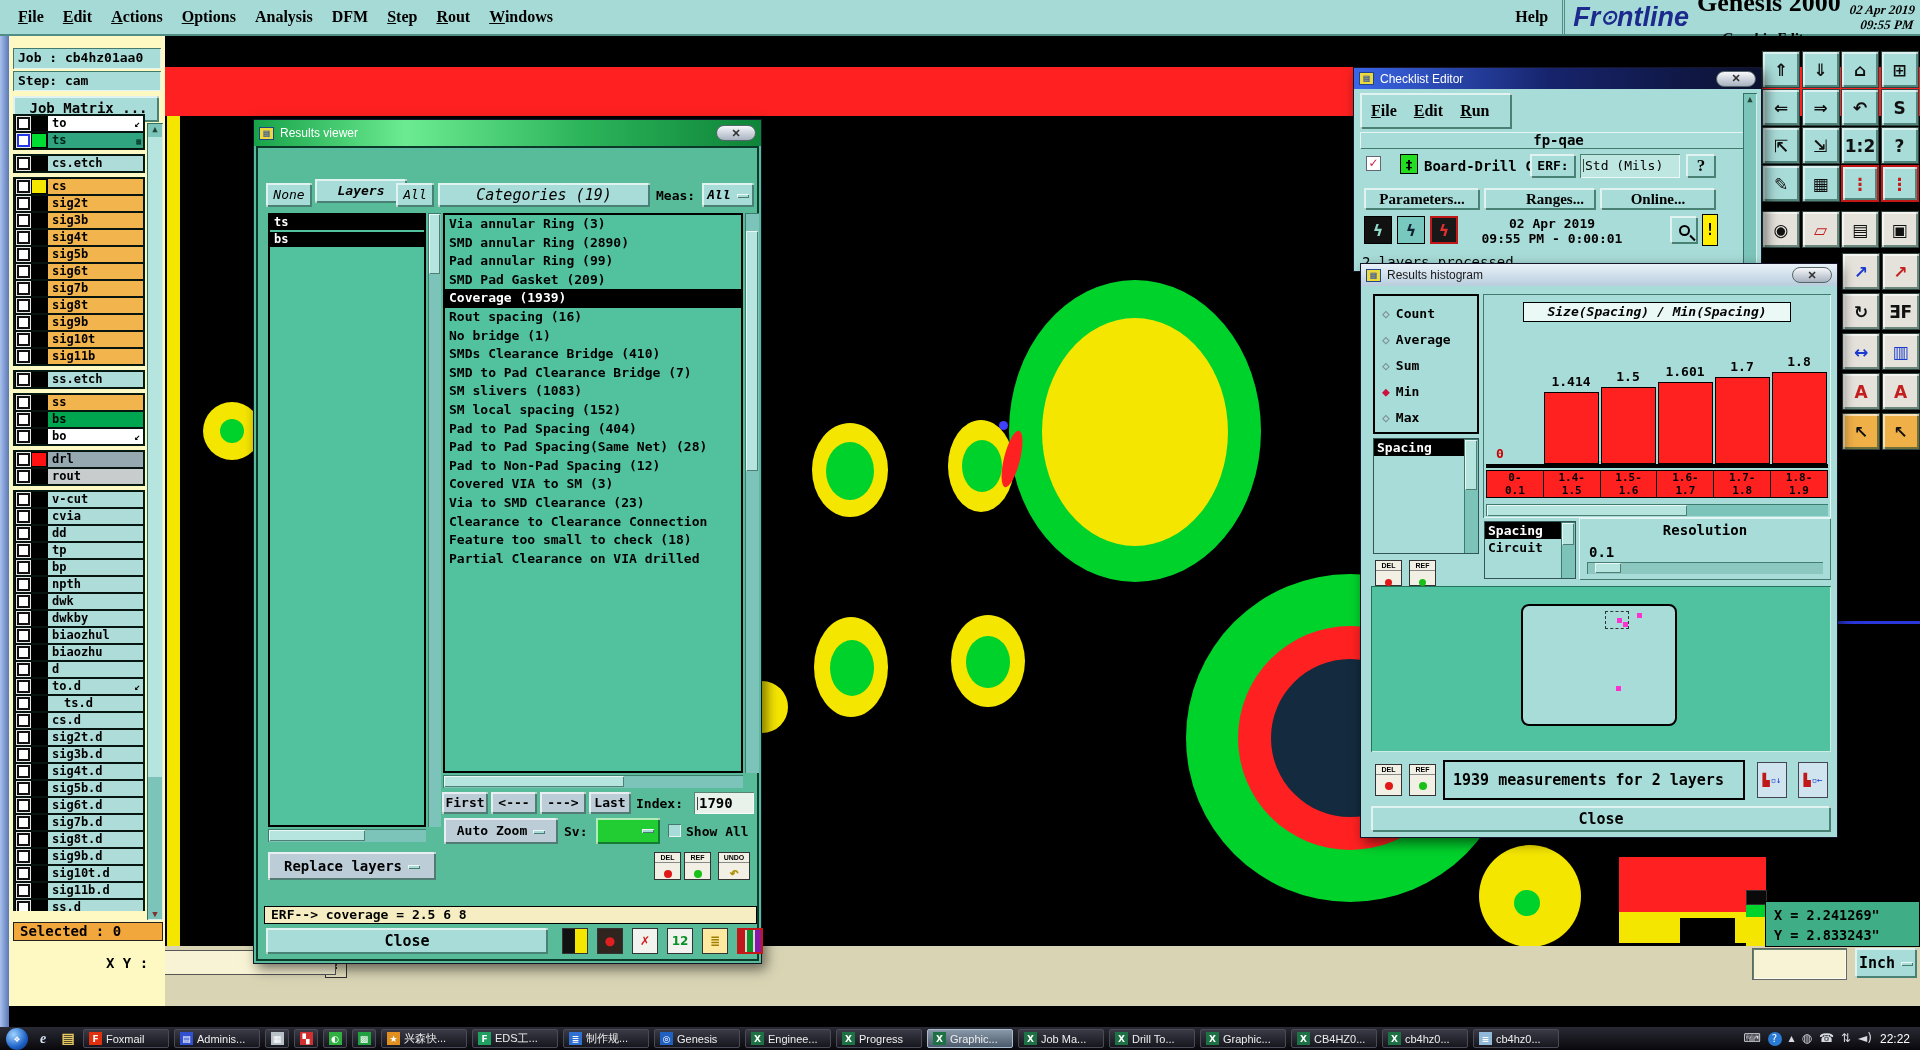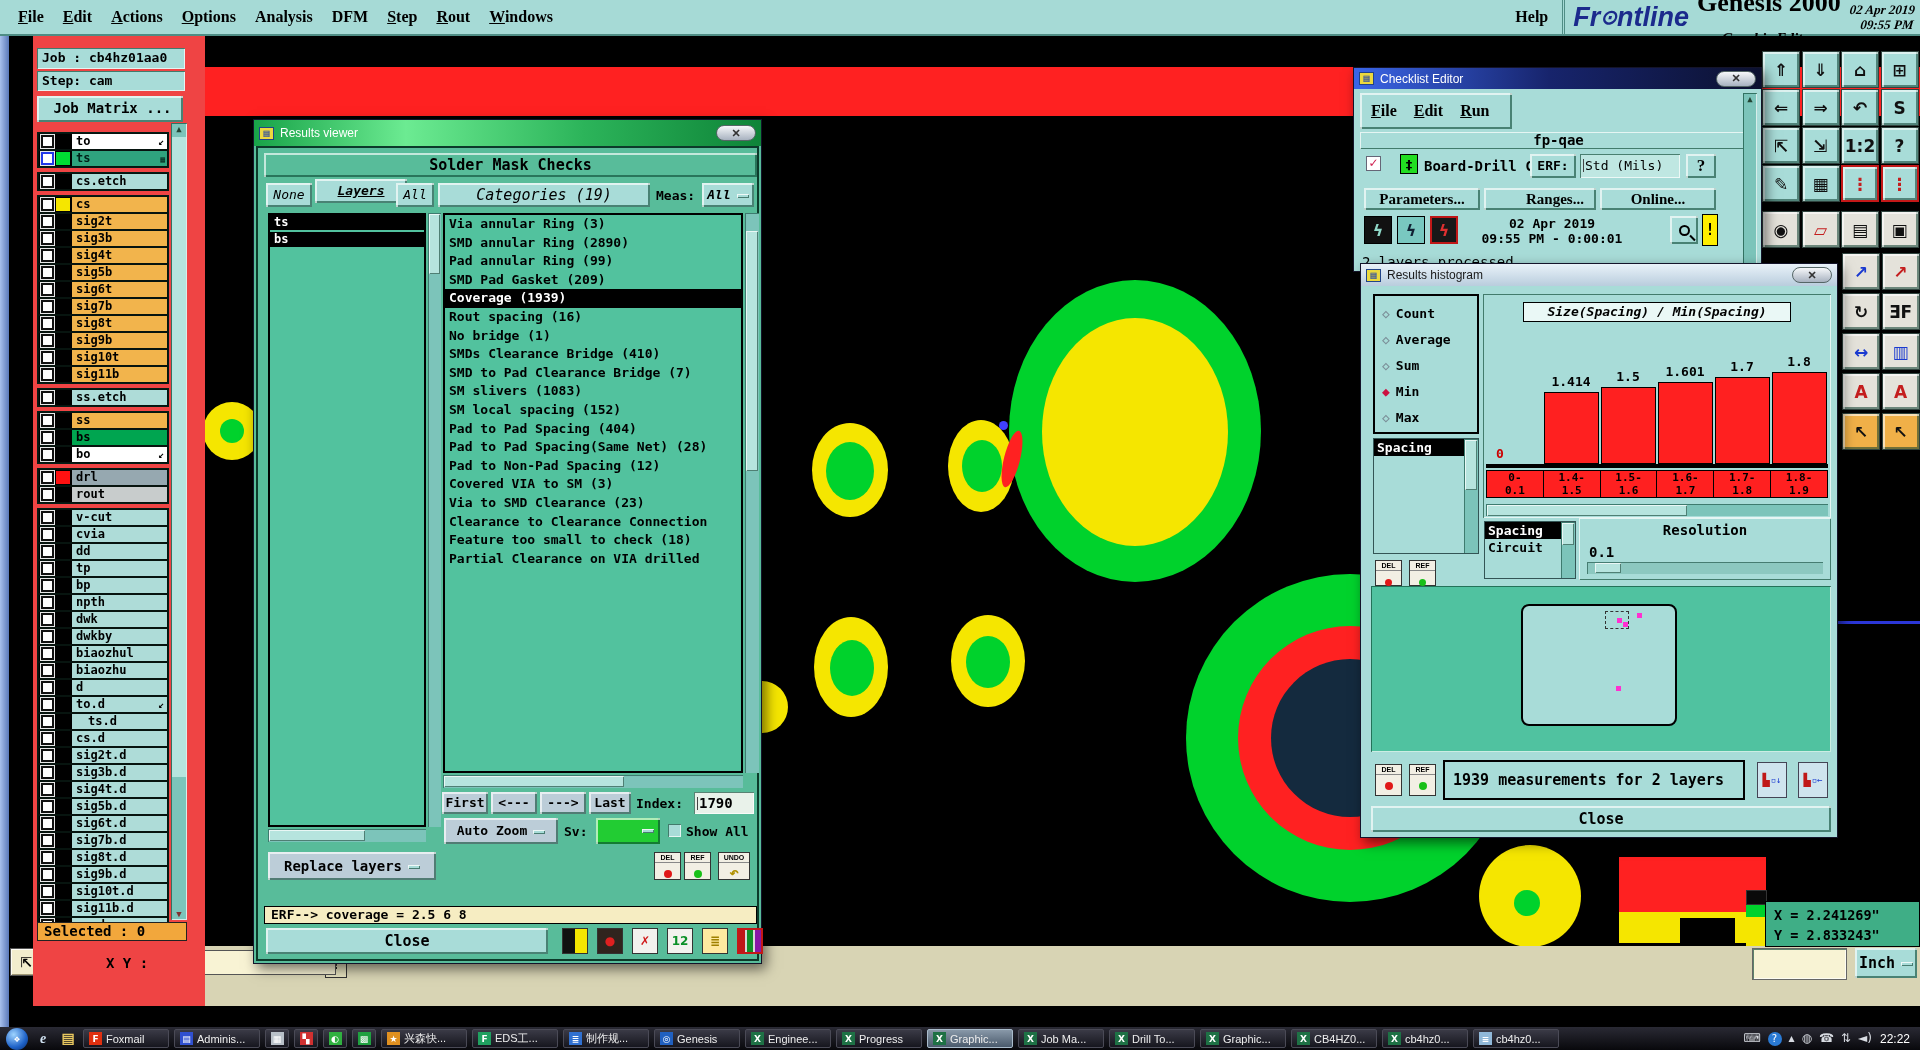--- a/index.html
+++ b/index.html
@@ -19,24 +19,24 @@
 #fl-logo { display:flex; align-items:center; font:bold italic 27px "Liberation Sans",sans-serif; color:#1b2a8c; }
 .st { width:16px; height:4px; background:#e02020; margin:1px 0; transform:skewX(-35deg); }
 #fl-o { color:#1b2a8c; font-size:20px; }
 #gen-block { text-align:center; line-height:17px; }
 #gen-title { font:bold 26px "Liberation Serif",serif; }
 #gen-sub { font:bold italic 15px "Liberation Serif",serif;margin-top:12px; }
 #gen-date { text-align:right; font:bold italic 13px "Liberation Serif",serif; line-height:15px; padding-right:4px; transform:skewX(-6deg); }
 
 
 #winedge { left:0; top:36px; width:9px; height:1014px; background:linear-gradient(90deg,#a8c0ec,#5a78b8); z-index:6; }
-#sidebar { left:9px; top:36px; width:172px; height:970px; background:#ef4444; z-index:6;margin-left:24px; }
+#sidebar { left:9px; top:36px; width:156px; height:970px; background:#fef9c3; z-index:6; }
 .side-box { position:absolute; left:4px; width:148px; font:bold 13px "DejaVu Sans Mono",monospace; line-height:19px; padding-left:5px; background:#a8dcd8; }
 #job-matrix { text-align:center; line-height:24px; font-size:14px; }
-#layer-list { position:absolute; left:4px; top:96px; width:132px; height:797px; overflow:hidden; }
+#layer-list { position:absolute; left:4px; top:78px; width:132px; height:797px; overflow:hidden; }
 .lgroup { border:1px solid rgba(0,40,30,.45); padding:1px; margin-bottom:4px; background:#07140f; }
 .lrow { display:flex; height:15px; margin-bottom:2px; align-items:stretch; background:#000; }
 .lrow:last-child { margin-bottom:0; }
 .lcb { width:13px; height:13px; margin:1px 2px; background:#fff; border:2px solid #111; box-shadow:0 0 0 1px #e8e8e8; flex:none; }
 .lcb-sel { border-color:#2238e8; }
 .lsw { width:14px; flex:none; background:#000; margin:1px 2px 1px 0; }
 .lname { flex:1; font:bold 12px "DejaVu Sans Mono",monospace; line-height:15px; padding-left:4px; position:relative; white-space:nowrap; overflow:hidden; }
 .larr { position:absolute; right:3px; top:0; font-size:10px; }
 .lgrid { position:absolute; right:2px; top:1px; font-size:8px; }
 #layer-scroll { position:absolute; left:138px; top:87px; width:16px; height:797px; background:#7cc4ba; }
@@ -597,23 +597,22 @@
       </div>
     </div>
 
   <div id="rv" class="window">
     <div class="titlebar">
       <span class="win-ico">▦</span>
       <span>Results viewer</span>
       <span class="xbtn">✕</span>
     </div>
     <div id="rv-inner">
-      <div id="rv-header" class="rv-el bo">Solder Mask Checks</div>
       <div class="rv-el rv-btn bo" style="left:8px;top:35px;width:46px;height:24px;">None</div>
-      <div class="rv-el rv-btn bo" style="left:57px;top:31px;width:92px;height:24px;font-weight:bold;text-decoration:underline;">Layers</div>
+      <div class="rv-el rv-btn bo" style="left:57px;top:31px;width:92px;height:24px;font-weight:bold;">Layers</div>
       <div class="rv-el rv-btn bo" style="left:138px;top:35px;width:38px;height:24px;">All</div>
       <div class="rv-el rv-btn bo" style="left:180px;top:35px;width:212px;height:24px;font-weight:normal;font-size:15px;">Categories (19)</div>
       <div class="rv-el rv-lab" style="left:398px;top:40px;">Meas:</div>
       <div class="rv-el rv-btn bo" style="left:444px;top:35px;width:52px;height:24px;font-weight:bold;"><span>All</span><span class="dash"></span></div>
       <div id="rv-list-left" class="rv-el">
           <div class="rvl-item">ts</div>
           <div class="rvl-item">bs</div>
         </div>
       <div class="vscroll" style="left:170px;top:65px;height:614px;">
           <div class="vthumb" style="top:1px;height:60px;"></div>

